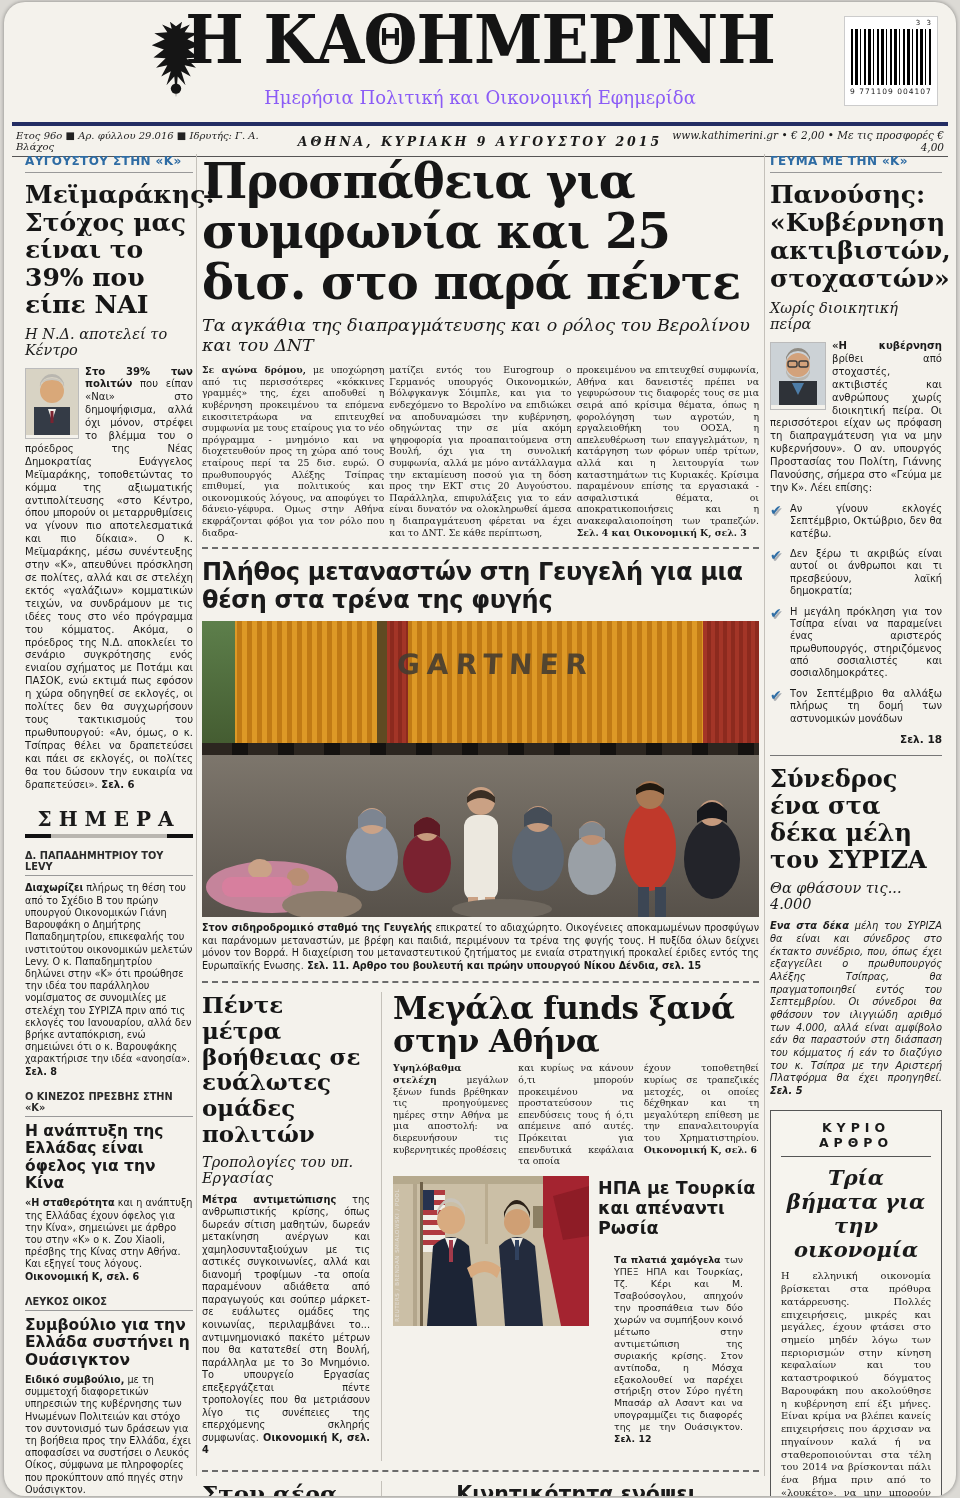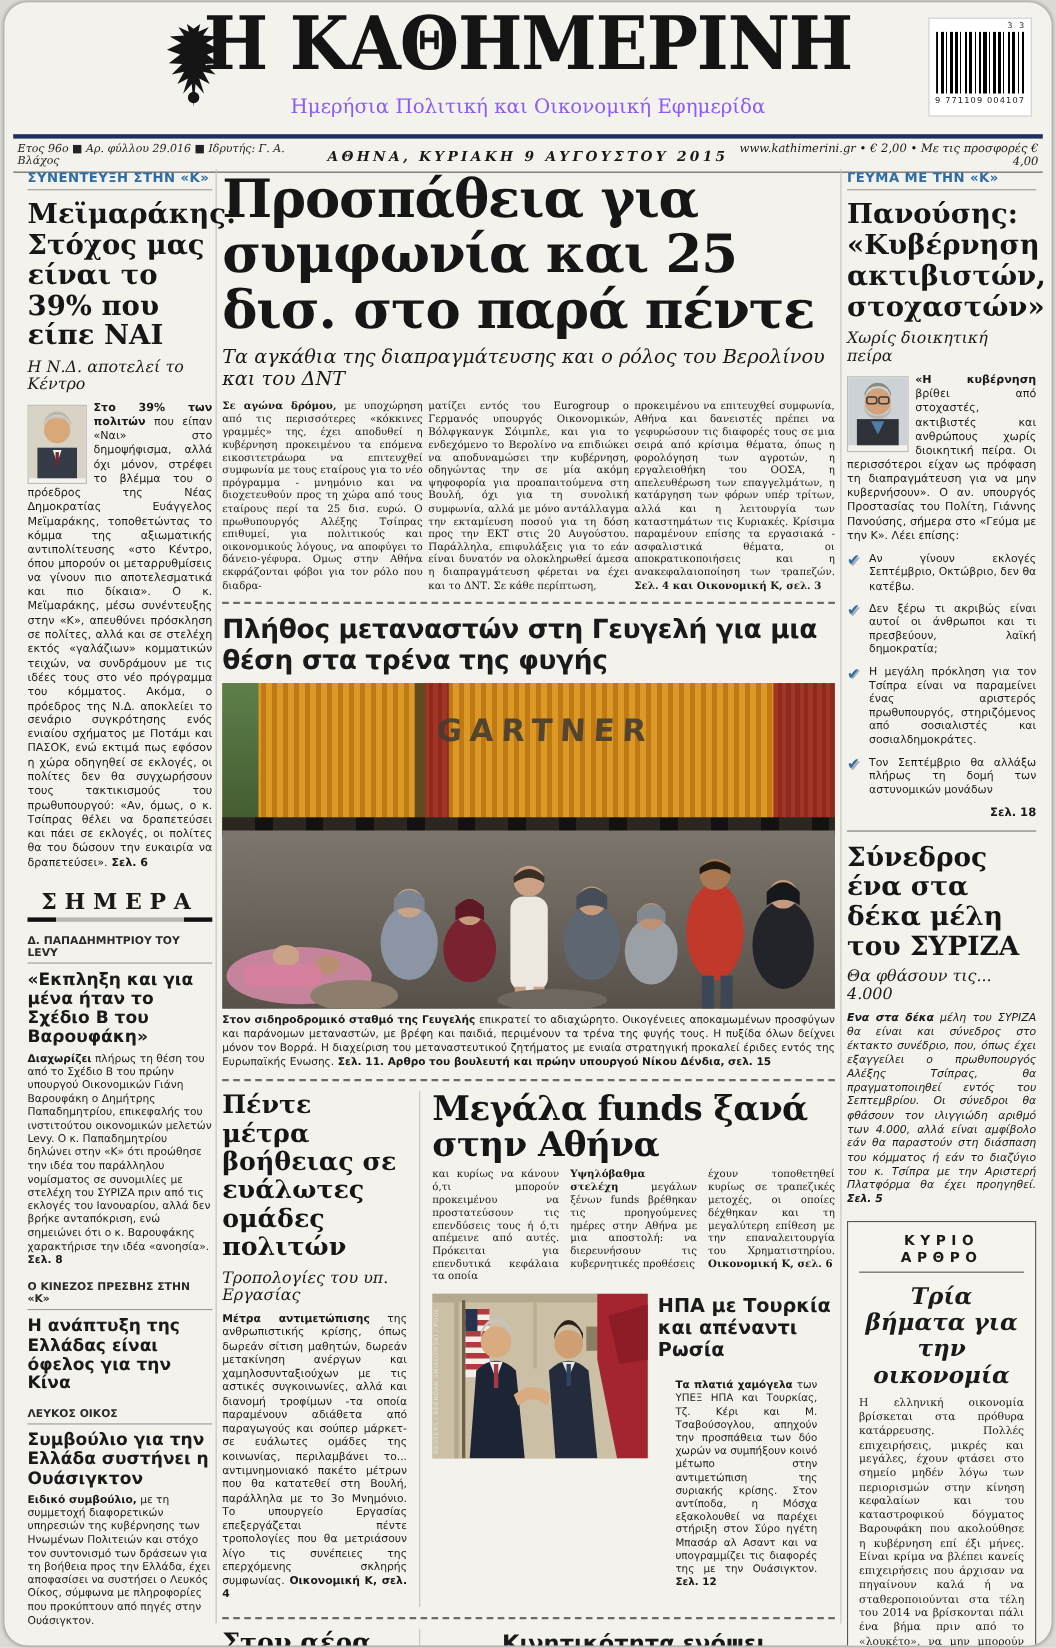--- a/index.html
+++ b/index.html
@@ -126,21 +126,21 @@
     <span class="dl-left">Ετος 96ο ■ Αρ. φύλλου 29.016 ■ Ιδρυτής: Γ. Α. Βλάχος</span>
     <span class="dl-center">ΑΘΗΝΑ, ΚΥΡΙΑΚΗ 9 ΑΥΓΟΥΣΤΟΥ 2015</span>
     <span class="dl-right">www.kathimerini.gr  •  € 2,00  •  Με τις προσφορές € 4,00</span>
   </div>
   <div class="rule-thin"></div>
 
   <div class="vr-page" style="left:192px;"></div>
   <div class="vr-page" style="left:760px;"></div>
 
   <aside class="col-left">
-    <div class="kicker-blue">ΣΥΝΕΝΤΕΥΞΗ ΣΤΗΝ «Κ»</div>
+    <div class="kicker-blue">ΑΥΓΟΥΣΤΟΥ ΣΤΗΝ «Κ»</div>
     <h2 class="hl-serif hl-left">Μεϊμαράκης: Στόχος μας είναι το 39% που είπε ΝΑΙ</h2>
     <div class="subhead">Η Ν.Δ. αποτελεί το Κέντρο</div>
     <p class="body-sans" style="margin:0;">
       <span class="portrait" style="display:block;float:left;">
         <svg width="52" height="66" viewBox="0 0 52 66" aria-hidden="true">
           <rect width="52" height="66" fill="#d8d3c4"></rect>
           <rect x="8" y="38" width="36" height="28" fill="#343b46"></rect>
           <polygon points="22,40 30,40 26,52" fill="#f1efe9"></polygon>
           <rect x="24.5" y="42" width="3" height="12" fill="#7a2330"></rect>
           <circle cx="26" cy="22" r="12" fill="#d9a879"></circle>
@@ -150,27 +150,27 @@
       </span>
       <span class="lead">Στο 39% των πολιτών</span><span> που είπαν «Ναι» στο δημοψήφισμα, αλλά όχι μόνον, στρέφει το βλέμμα του ο πρόεδρος της Νέας Δημοκρατίας Ευάγγελος Μεϊμαράκης, τοποθετώντας το κόμμα της αξιωματικής αντιπολίτευσης «στο Κέντρο, όπου μπορούν οι μεταρρυθμίσεις να γίνουν πιο αποτελεσματικά και πιο δίκαια». Ο κ. Μεϊμαράκης, μέσω συνέντευξης στην «Κ», απευθύνει πρόσκληση σε πολίτες, αλλά και σε στελέχη εκτός «γαλάζιων» κομματικών τειχών, να συνδράμουν με τις ιδέες τους στο νέο πρόγραμμα του κόμματος. Ακόμα, ο πρόεδρος της Ν.Δ. αποκλείει το σενάριο συγκρότησης ενός ενιαίου σχήματος με Ποτάμι και ΠΑΣΟΚ, ενώ εκτιμά πως εφόσον η χώρα οδηγηθεί σε εκλογές, οι πολίτες δεν θα συγχωρήσουν τους τακτικισμούς του πρωθυπουργού: «Αν, όμως, ο κ. Τσίπρας θέλει να δραπετεύσει και πάει σε εκλογές, οι πολίτες θα του δώσουν την ευκαιρία να δραπετεύσει».</span><span class="pref"> Σελ. 6</span>
     </p>
 
     <div class="simera">
       <h3 class="simera-title">ΣΗΜΕΡΑ</h3>
       <div class="simera-bar"></div>
 
       <div class="brief">
         <div class="brief-kicker">Δ. ΠΑΠΑΔΗΜΗΤΡΙΟΥ ΤΟΥ LEVY</div>
-        <h4 class="brief-h">«Εκπληξη και για μένα ήταν το Σχέδιο Β του Βαρουφάκη»</h4>
         <p class="brief-b" style="margin:0;"><span class="lead">Διαχωρίζει</span><span> πλήρως τη θέση του από το Σχέδιο Β του πρώην υπουργού Οικονομικών Γιάνη Βαρουφάκη ο Δημήτρης Παπαδημητρίου, επικεφαλής του ινστιτούτου οικονομικών μελετών Levy. Ο κ. Παπαδημητρίου δηλώνει στην «Κ» ότι προώθησε την ιδέα του παράλληλου νομίσματος σε συνομιλίες με στελέχη του ΣΥΡΙΖΑ πριν από τις εκλογές του Ιανουαρίου, αλλά δεν βρήκε ανταπόκριση, ενώ σημειώνει ότι ο κ. Βαρουφάκης χαρακτήρισε την ιδέα «ανοησία».</span><span class="pref"> Σελ. 8</span></p>
       </div>
 
       <div class="brief">
         <div class="brief-kicker">Ο ΚΙΝΕΖΟΣ ΠΡΕΣΒΗΣ ΣΤΗΝ «Κ»</div>
         <h4 class="brief-h">Η ανάπτυξη της Ελλάδας είναι όφελος για την Κίνα</h4>
+        <p class="brief-b" style="margin:0;"><span class="lead">«Η σταθερότητα</span><span> και η ανάπτυξη της Ελλάδας έχουν όφελος για την Κίνα», σημειώνει με άρθρο του στην «Κ» ο κ. Ζου Xiaoli, πρέσβης της Κίνας στην Αθήνα. Και εξηγεί τους λόγους.</span><span class="pref"> Οικονομική Κ, σελ. 6</span></p>
       </div>
 
       <div class="brief">
         <div class="brief-kicker">ΛΕΥΚΟΣ ΟΙΚΟΣ</div>
         <h4 class="brief-h">Συμβούλιο για την Ελλάδα συστήνει η Ουάσιγκτον</h4>
         <p class="brief-b" style="margin:0;"><span class="lead">Ειδικό συμβούλιο,</span><span> με τη συμμετοχή διαφορετικών υπηρεσιών της κυβέρνησης των Ηνωμένων Πολιτειών και στόχο τον συντονισμό των δράσεων για τη βοήθεια προς την Ελλάδα, έχει αποφασίσει να συστήσει ο Λευκός Οίκος, σύμφωνα με πληροφορίες που προκύπτουν από πηγές στην Ουάσιγκτον.</span></p>
       </div>
 
     </div>
   </aside>
@@ -242,22 +242,22 @@
         <h3 class="hl-serif hl-mid">Πέντε μέτρα βοήθειας σε ευάλωτες ομάδες πολιτών</h3>
         <div class="subhead">Τροπολογίες του υπ. Εργασίας</div>
         <p class="body-sans" style="margin:0;font-size:9.8px;">
           <span class="lead">Μέτρα αντιμετώπισης</span><span> της ανθρωπιστικής κρίσης, όπως δωρεάν σίτιση μαθητών, δωρεάν μετακίνηση ανέργων και χαμηλοσυνταξιούχων με τις αστικές συγκοινωνίες, αλλά και διανομή τροφίμων -τα οποία παραμένουν αδιάθετα από παραγωγούς και σούπερ μάρκετ- σε ευάλωτες ομάδες της κοινωνίας, περιλαμβάνει το... αντιμνημονιακό πακέτο μέτρων που θα κατατεθεί στη Βουλή, παράλληλα με το 3ο Μνημόνιο. Το υπουργείο Εργασίας επεξεργάζεται πέντε τροπολογίες που θα μετριάσουν λίγο τις συνέπειες της επερχόμενης σκληρής συμφωνίας.</span><span class="pref"> Οικονομική Κ, σελ. 4</span>
         </p>
       </div>
       <div class="vr"></div>
       <div class="cell-r">
         <h2 class="hl-serif funds-hl">Μεγάλα funds ξανά στην Αθήνα</h2>
         <div class="funds-cols">
+          <p class="fcol body-serif" style="margin:0;"><span class="lead">Υψηλόβαθμα στελέχη</span><span> μεγάλων ξένων funds βρέθηκαν τις προηγούμενες ημέρες στην Αθήνα με μια αποστολή: να διερευνήσουν τις κυβερνητικές προθέσεις</span></p>
           <p class="fcol body-serif" style="margin:0;">και κυρίως να κάνουν ό,τι μπορούν προκειμένου να προστατεύσουν τις επενδύσεις τους ή ό,τι απέμεινε από αυτές. Πρόκειται για επενδυτικά κεφάλαια τα οποία</p>
-          <p class="fcol body-serif" style="margin:0;"><span class="lead">Υψηλόβαθμα στελέχη</span><span> μεγάλων ξένων funds βρέθηκαν τις προηγούμενες ημέρες στην Αθήνα με μια αποστολή: να διερευνήσουν τις κυβερνητικές προθέσεις</span></p>
           <p class="fcol body-serif" style="margin:0;"><span>έχουν τοποθετηθεί κυρίως σε τραπεζικές μετοχές, οι οποίες δέχθηκαν και τη μεγαλύτερη επίθεση με την επαναλειτουργία του Χρηματιστηρίου.</span><span class="pref"> Οικονομική Κ, σελ. 6</span></p>
         </div>
         <div class="kerry-row">
           <div class="photo photo-kerry">
             <svg viewBox="0 0 196 150" width="196" height="150" aria-hidden="true">
               <rect width="196" height="150" fill="#cbbfa6"></rect>
               <rect x="0" y="0" width="196" height="8" fill="#b5a98d"></rect>
               <rect x="20" y="8" width="4" height="142" fill="#b3a68c"></rect>
               <rect x="168" y="8" width="4" height="142" fill="#b3a68c"></rect>
               <rect x="92" y="8" width="3" height="60" fill="#baac90"></rect>

